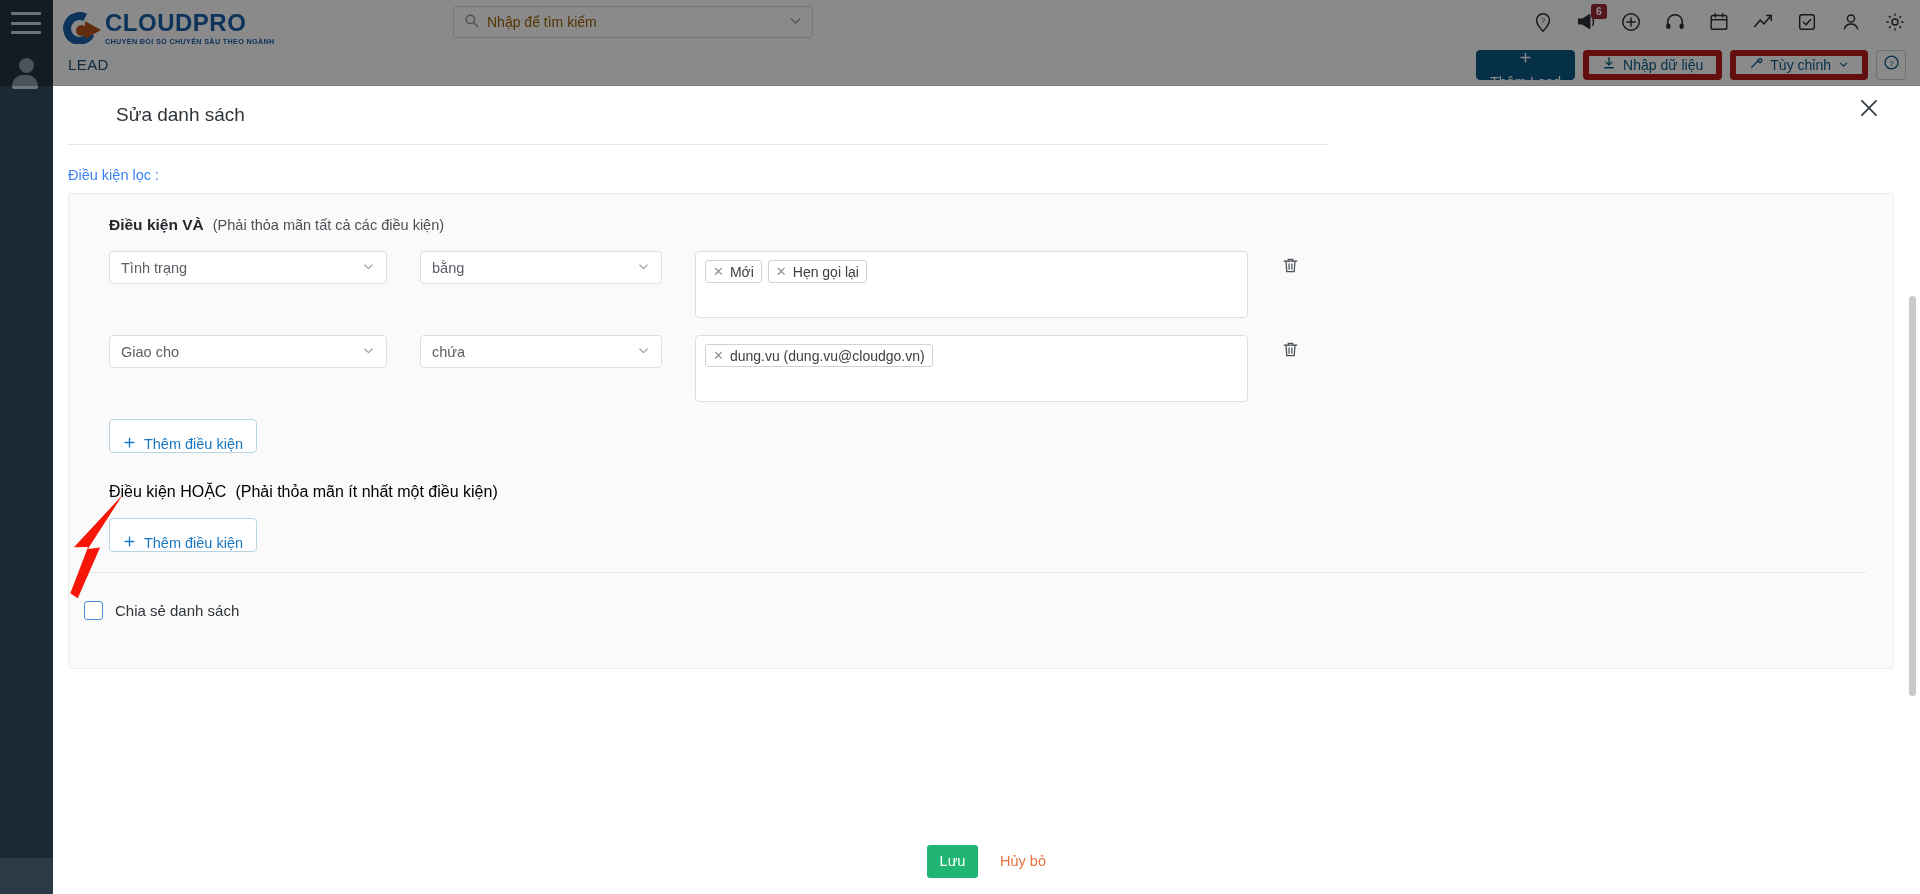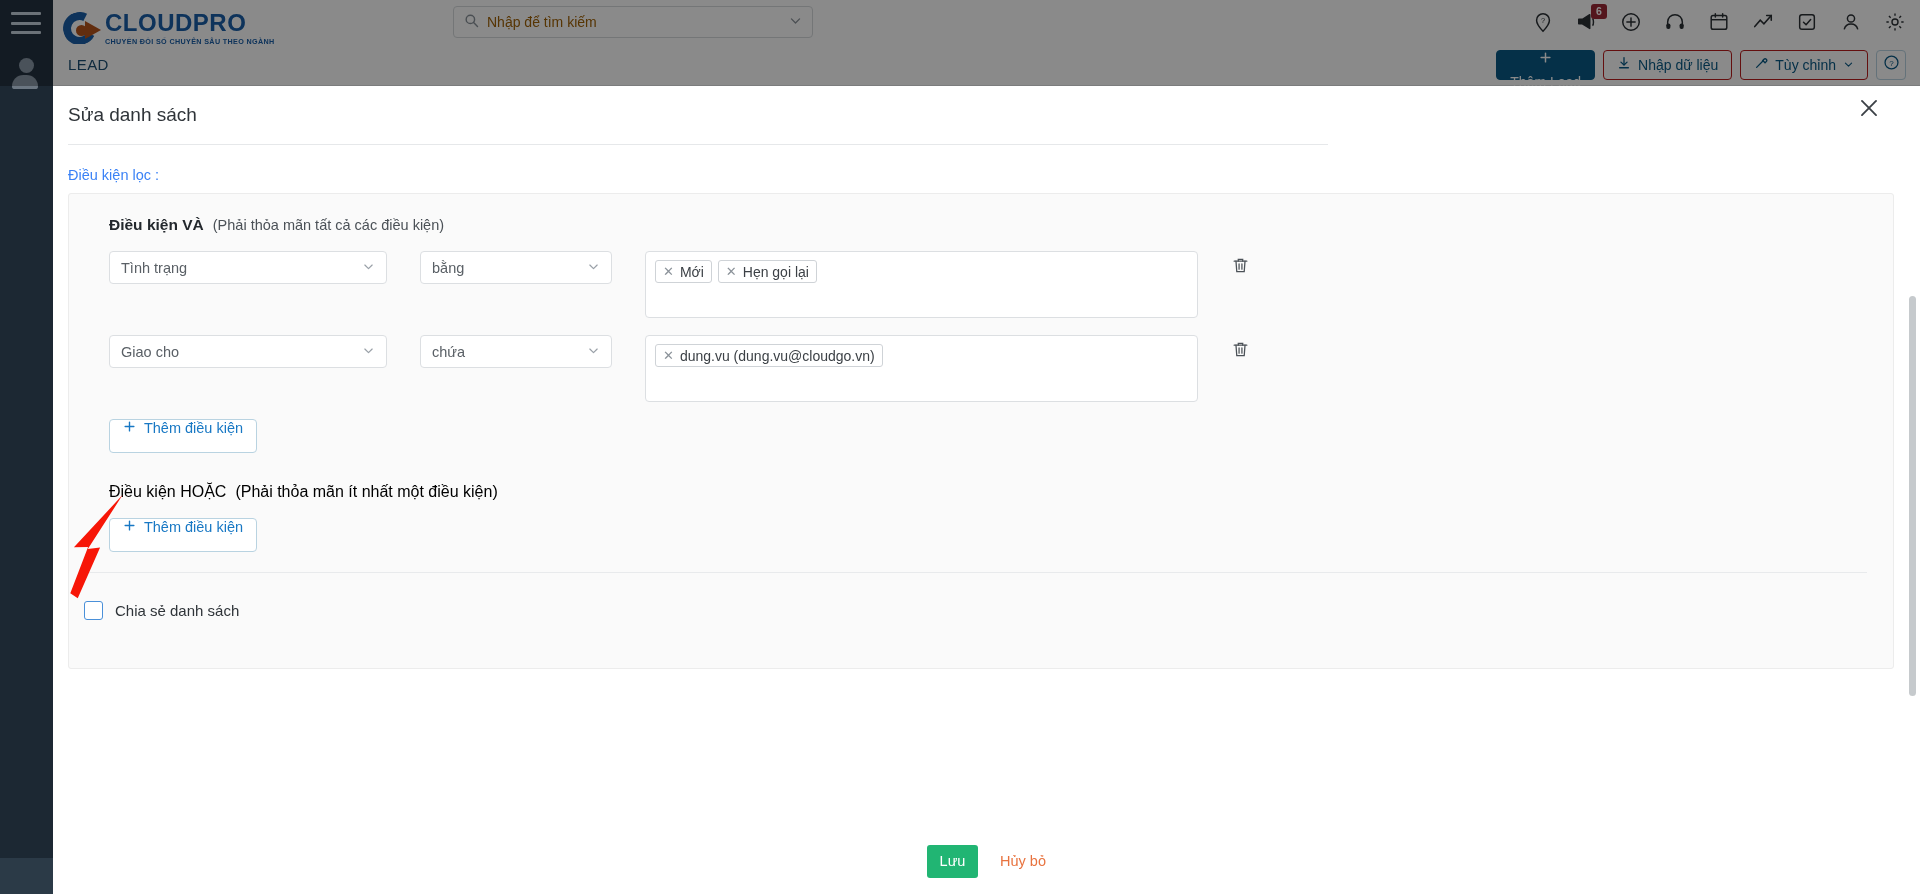--- a/index.html
+++ b/index.html
@@ -97,40 +97,40 @@
   .lead-title {
     margin-left: 15px; font-size: 15px; color: #1c4f73; font-weight: 500; letter-spacing: .4px;
   }
   .lead-actions { margin-left: auto; display: flex; align-items: center; gap: 8px; padding-right: 14px; }
   .btn {
     height: 30px; border-radius: 4px; font-size: 14px;
     display: inline-flex; align-items: center; gap: 7px; padding: 0 13px; cursor: pointer;
     white-space: nowrap;
   }
   .btn-primary { background: #0a5a86; color: #fff; border: 1px solid #0a5a86; flex-direction: column; }
-  .btn-outline { background: #fff; color: #0a5a86; border: 1px solid #b91c1c; }
+  .btn-outline { background: #fff; color: #0a5a86; border: 6px solid #b91c1c; }
   .btn-icon-only {
     width: 30px; padding: 0; justify-content: center;
     background: #fff; color: #0a5a86; border: 1px solid #b9d3e1; border-radius: 4px; height: 30px;
     display: inline-flex; align-items: center; cursor: pointer;
   }
 
   .dim {
     position: absolute; left: 53px; top: 0; right: 0; height: 86px;
     background: rgba(0,0,0,0.46); z-index: 30;
   }
   .dim-rail {
     position: absolute; left: 0; top: 0; width: 53px; height: 86px;
     background: rgba(0,0,0,0.30); z-index: 41;
   }
 
   
   .modal {
     position: absolute; left: 53px; top: 86px; right: 0; bottom: 0;
-    background: #ffffff; z-index: 50;
+    background: #ffffff; z-index: 50; padding-left: 48px;
   }
   .modal-head {
     position: relative; height: 58px; display: flex; align-items: center;
   }
   .modal-title { margin-left: 15px; font-size: 19px; color: #2f3439; }
   .modal-close {
     position: absolute; right: 36px; top: 9px; width: 30px; height: 30px;
     color: #3b4046; cursor: pointer; font-size: 27px; line-height: 28px; text-align: center;
     font-weight: 300;
   }
@@ -155,21 +155,21 @@
 
   .cond-row { display: flex; align-items: flex-start; margin: 17px 0 0 40px; gap: 33px; }
 
   .select {
     width: 278px; height: 33px; background: #fff; border: 1px solid #dcdfe2;
     border-radius: 4px; display: flex; align-items: center; padding: 0 11px;
     font-size: 14.5px; color: #5a6066; cursor: pointer;
   }
   .select .val { flex: 1; }
   .select .chev { color: #9aa1a8; font-size: 12px; }
-  .select.w-op { width: 192px; }
+  .select.w-op { width: 242px; }
 
   .tagbox {
     width: 553px; min-height: 67px; background: #fff; border: 1px solid #dcdfe2;
     border-radius: 4px; padding: 8px 9px; display: flex; flex-wrap: wrap;
     align-content: flex-start; gap: 6px; cursor: text;
   }
   .tag {
     height: 23px; border: 1px solid #cfd3d7; border-radius: 3px; background: #fff;
     display: inline-flex; align-items: center; gap: 6px; padding: 0 7px;
     font-size: 14px; color: #3c4146;
@@ -177,21 +177,21 @@
   .tag .x { color: #8b9299; font-size: 13px; cursor: pointer; }
 
   .trash {
     width: 22px; height: 22px; color: #4b5157; cursor: pointer; margin-top: 5px;
   }
   .trash svg { width: 19px; height: 19px; display: block; }
 
   .add-cond {
     margin: 17px 0 0 40px; width: 148px; height: 34px;
     border: 1px solid #b9d3e1; border-radius: 4px; background: #fff;
-    color: #1878c4; font-size: 14.5px; display: inline-flex; align-items: flex-start;
+    color: #1878c4; font-size: 14.5px; display: inline-flex; align-items: flex-end;
     justify-content: center; gap: 8px; cursor: pointer;
   }
   .or-head { margin: 30px 0 0 40px; display: flex; align-items: baseline; gap: 9px; text-align: center; }
 
   .share-sep {
     position: absolute; left: 15px; right: 26px; bottom: 95px; height: 1px; background: #e8eaec;
   }
   .share-row {
     position: absolute; left: 15px; bottom: 48px; display: flex; align-items: center; gap: 12px;
   }

